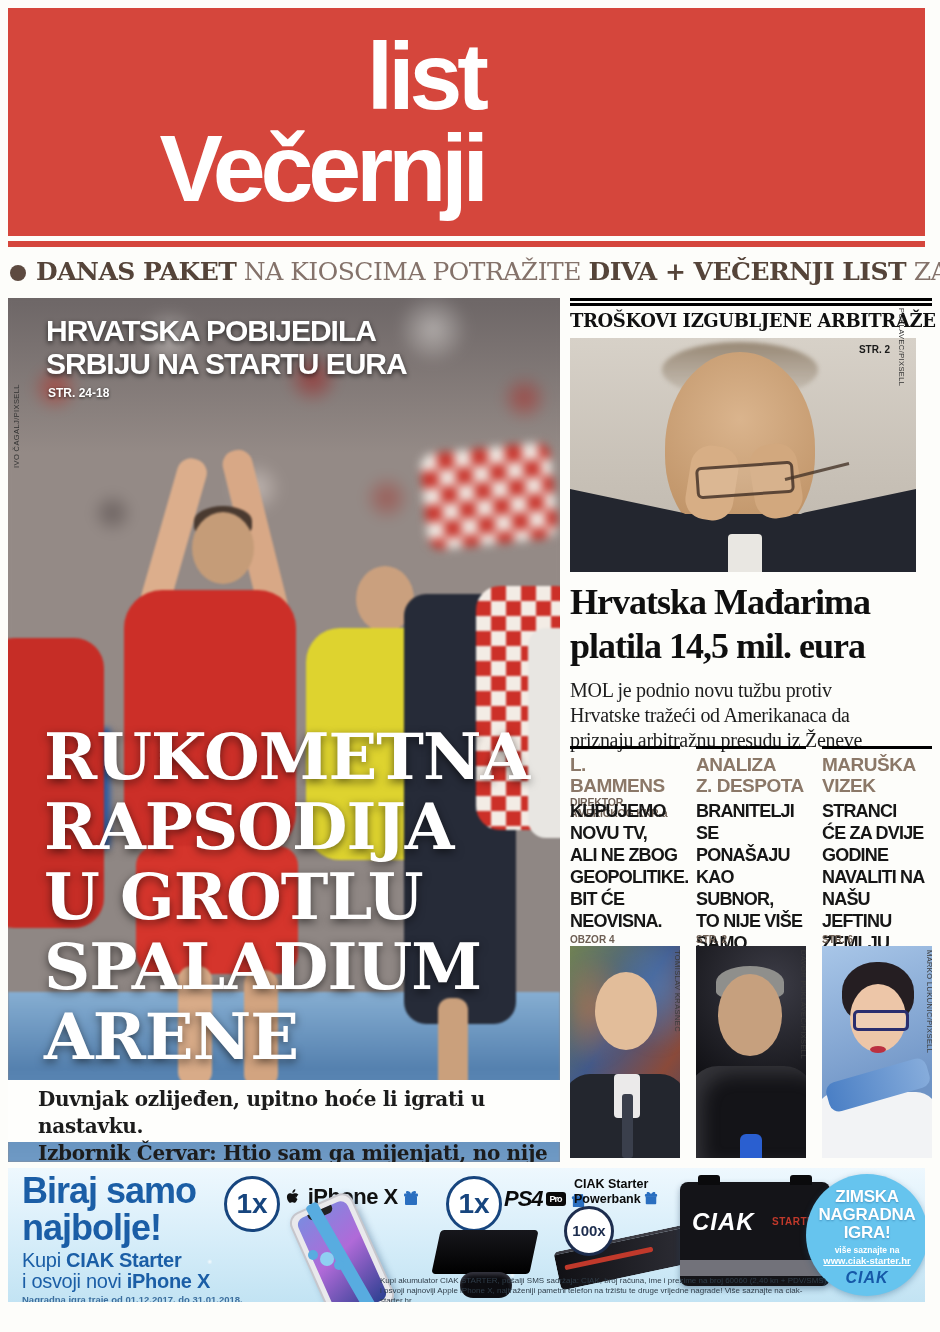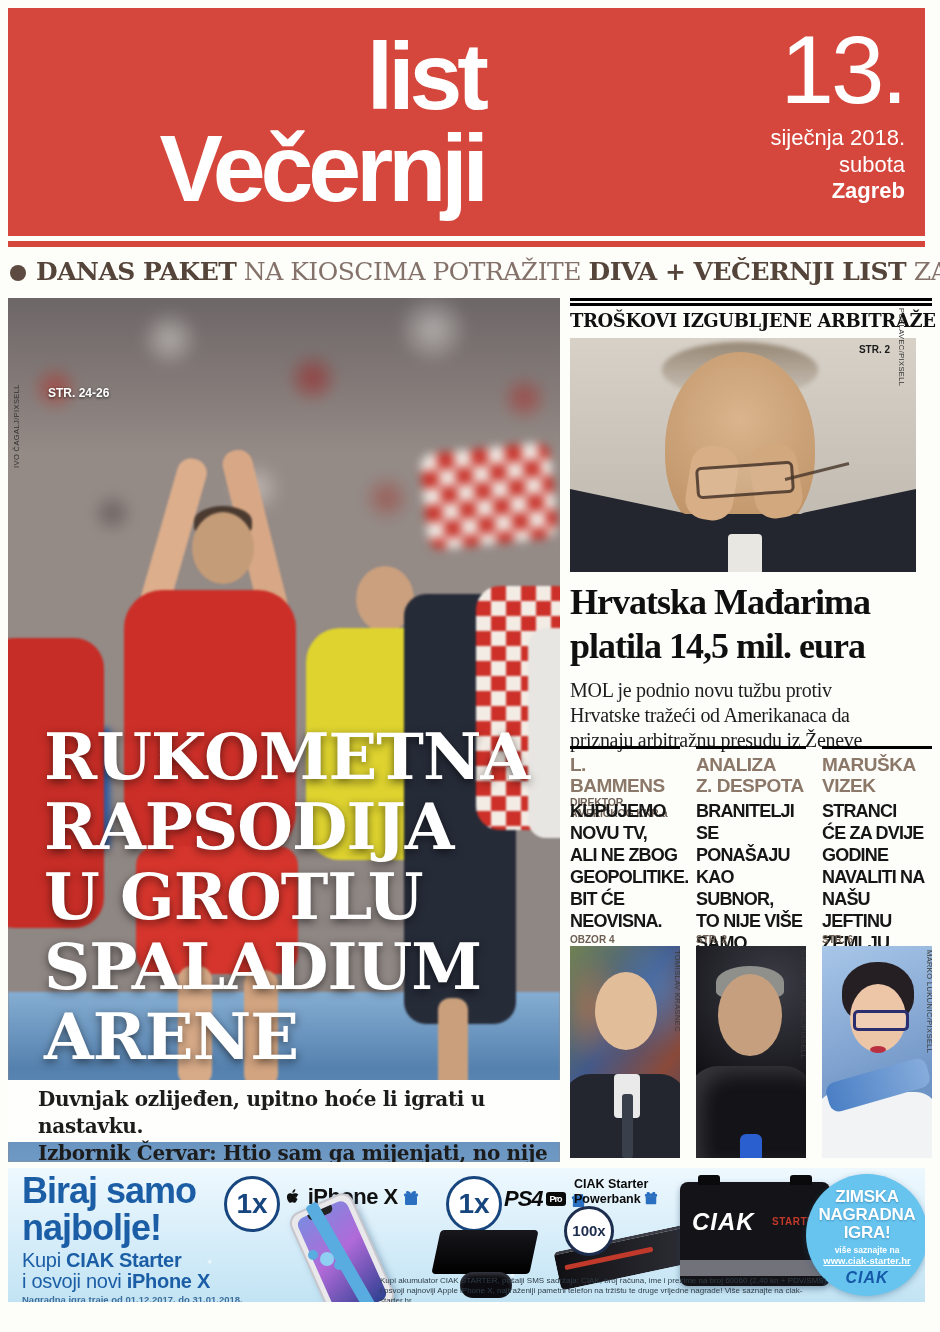--- a/index.html
+++ b/index.html
@@ -213,26 +213,20 @@
 </head>
 <body>
 
 <div id="page">
 
   <header class="masthead">
     <div class="logo">
       <span>list</span>
       <span>Večernji</span>
     </div>
-    <div class="datebox">
-      <div class="day">13.</div>
-      <div class="month">siječnja 2018.</div>
-      <div class="weekday">subota</div>
-      <div class="city">Zagreb</div>
-    </div>
   </header>
 
   <div class="red-rule"></div>
 
   <div class="promo">
     <span class="bullet"></span><span class="b">DANAS PAKET</span><span class="r"> NA KIOSCIMA POTRAŽITE </span><span class="b">DIVA + VEČERNJI LIST</span><span class="r"> ZA SAMO </span>
   </div>
 
   <section class="main-photo">
     <div class="mp-crowd"></div>
@@ -251,21 +245,23 @@
       <div class="shape pl-gk"></div>
       <div class="shape pl-suit"></div>
       <div class="shape pl-check"></div>
       <div class="shape pl-white"></div>
       <div class="shape pl-leg1"></div>
       <div class="shape pl-leg2"></div>
       <div class="shape pl-leg3"></div>
       <div class="shape pl-shoe"></div>
     </div>
     <div class="mp-shade"></div>
-    <div class="mp-kicker-ref">STR. 24-26</div>
+    <div class="mp-kicker ml">HRVATSKA POBIJEDILA
+SRBIJU NA STARTU EURA</div>
+    <div class="mp-kicker-ref">STR. 24-18</div>
     <div class="mp-headline ml">RUKOMETNA
 RAPSODIJA
 U GROTLU
 SPALADIUM
 ARENE</div>
     <div class="mp-caption ml">Duvnjak ozlijeđen, upitno hoće li igrati u nastavku.
 Izbornik Červar: Htio sam ga mijenjati, no nije me čuo</div>
     <div class="v-credit mp-credit">IVO ČAGALJ/PIXSELL</div>
   </section>
 

